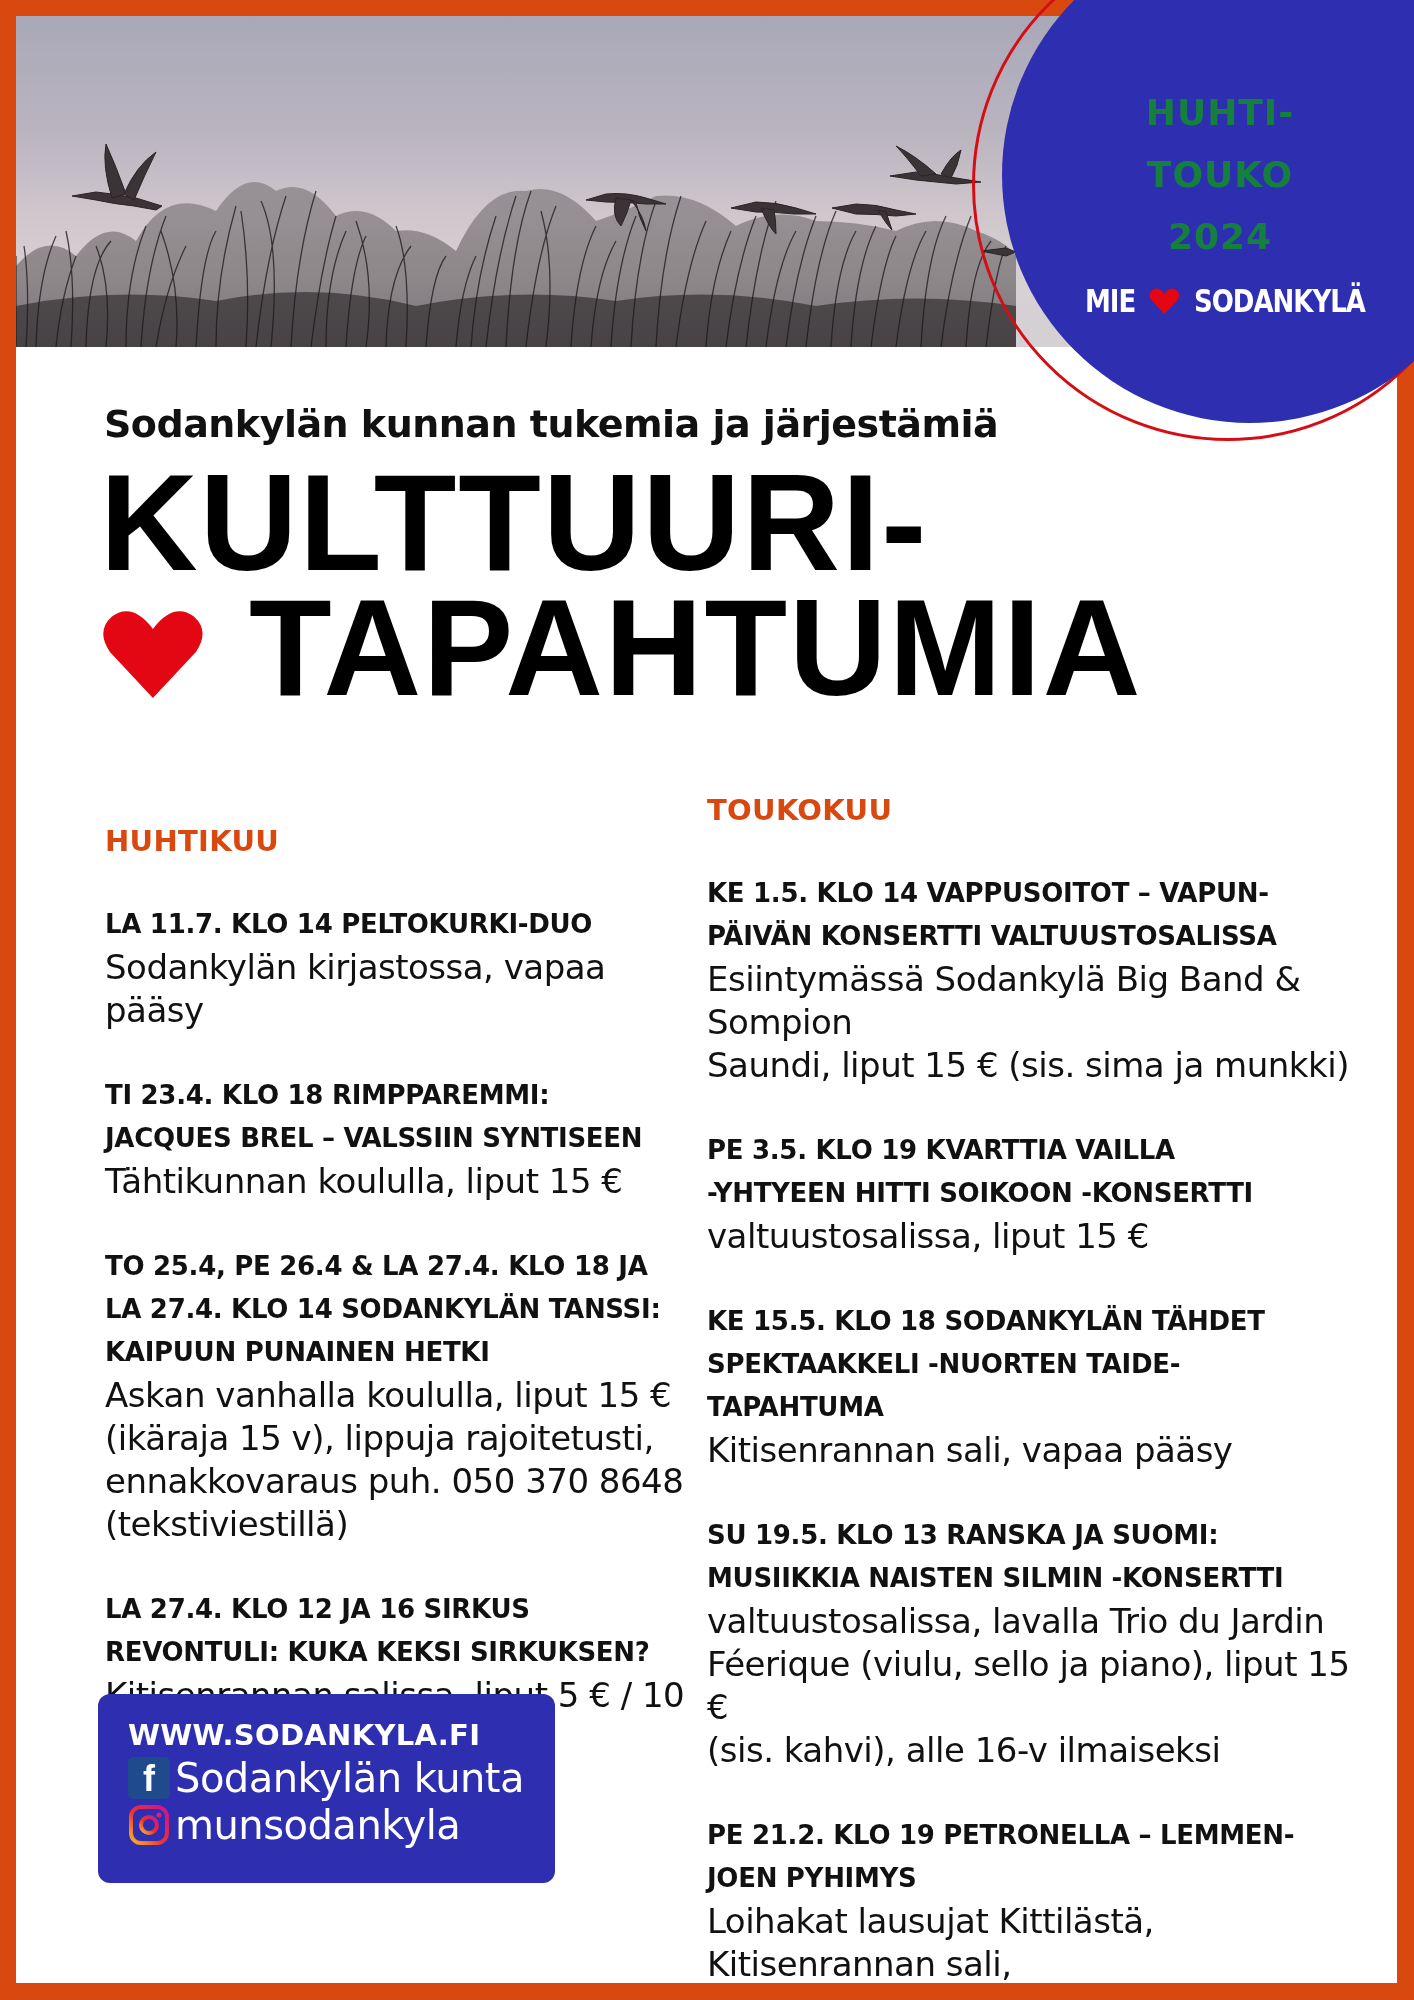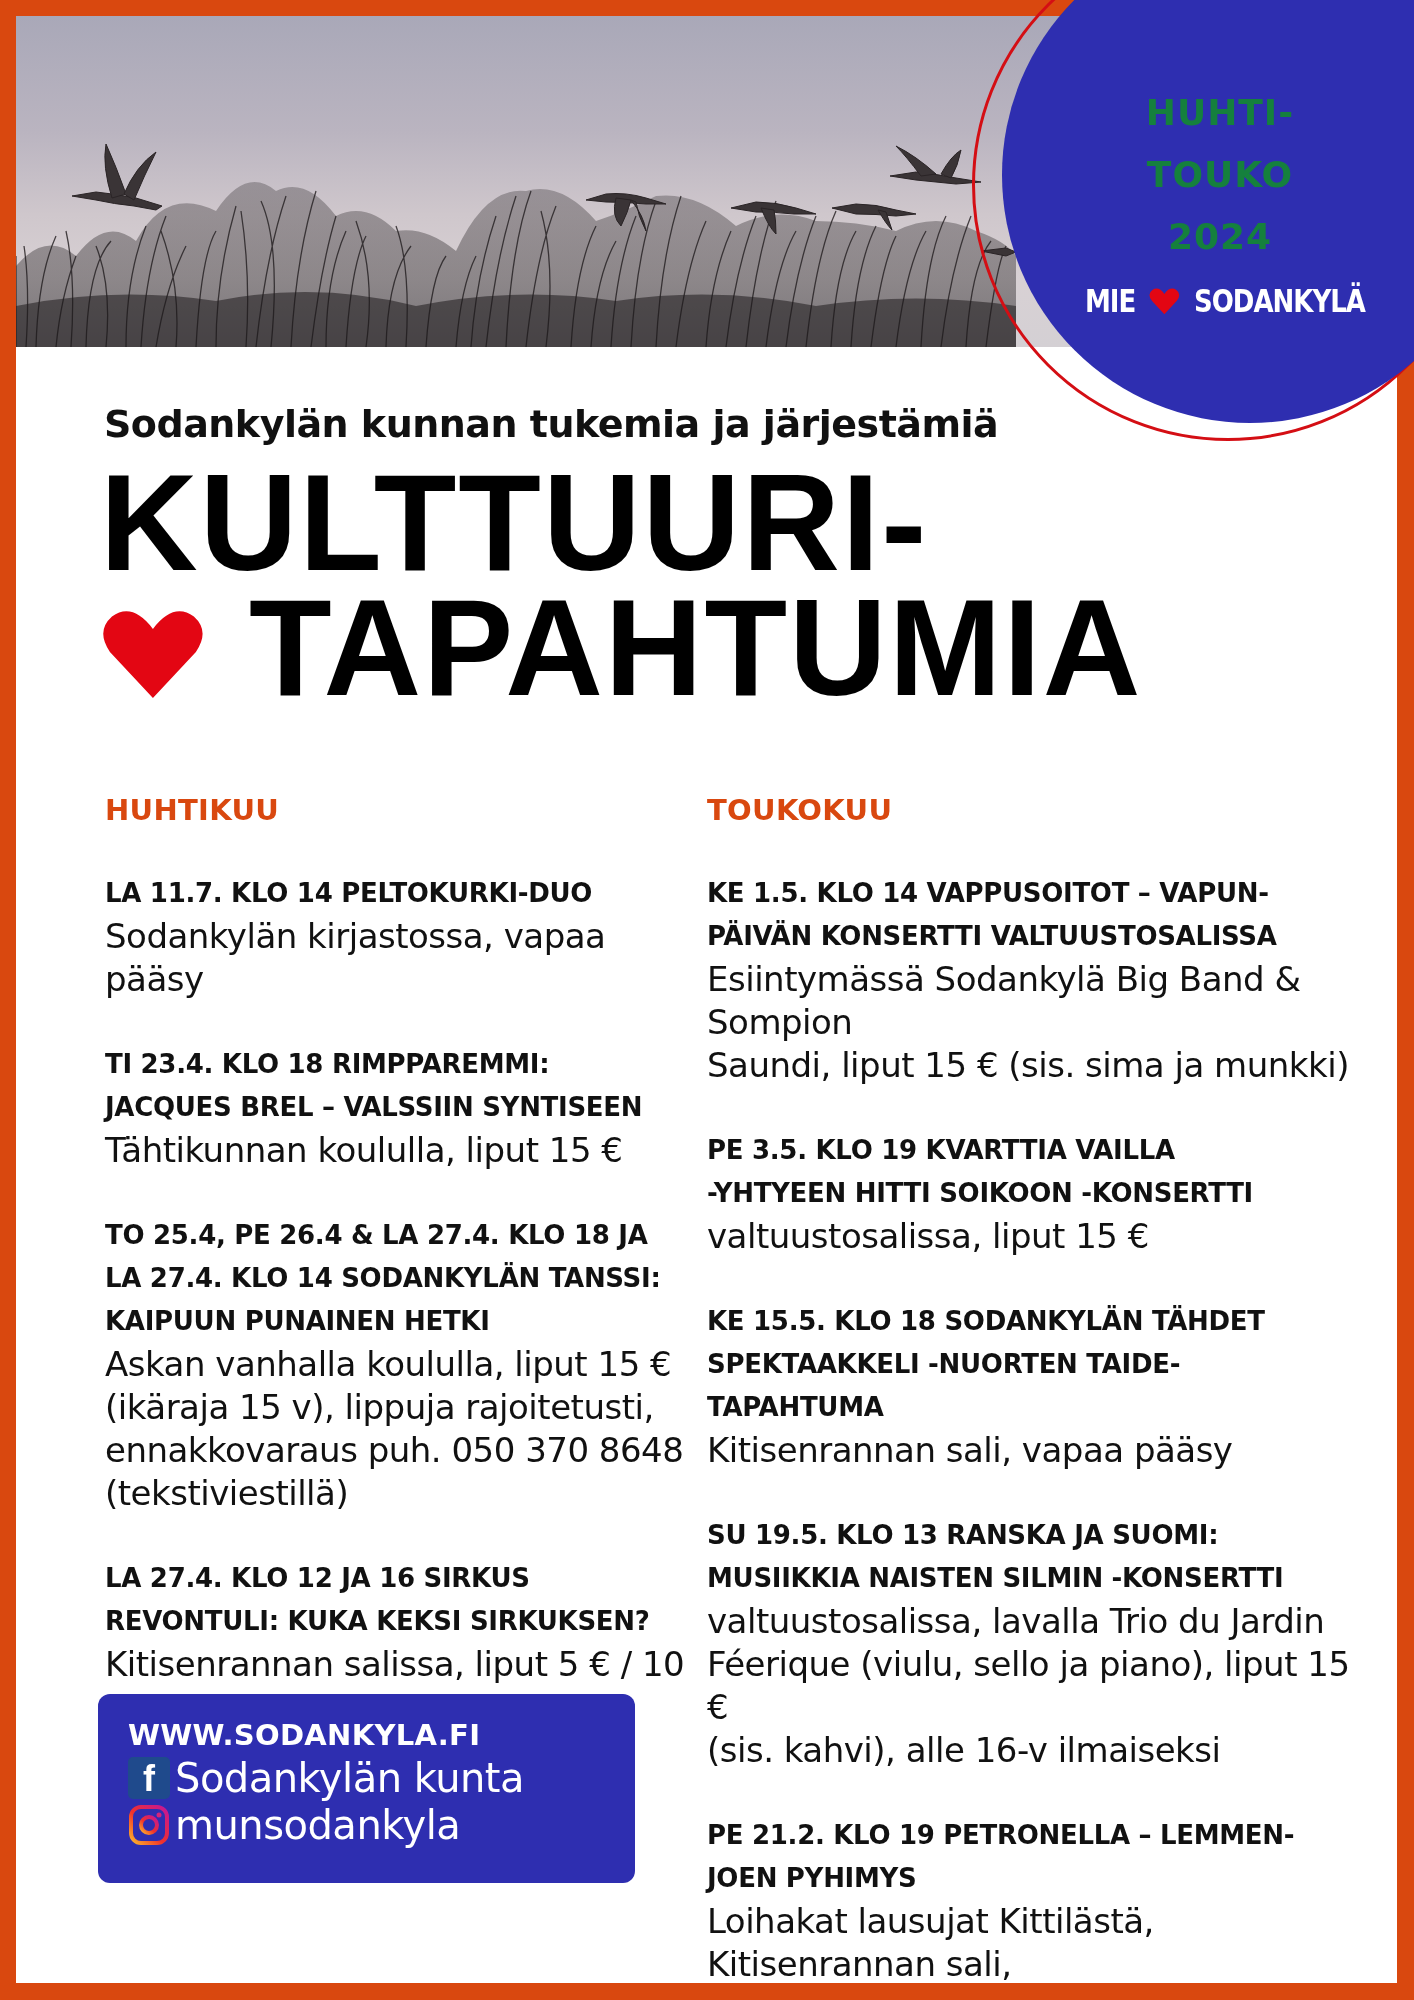--- a/index.html
+++ b/index.html
@@ -61,38 +61,38 @@
       letter-spacing: 2px; transform: scaleX(0.98); transform-origin: left;
     }
     .title .l2 { display: flex; align-items: center; }
     .title .l2 .word { margin-left: 44px; }
     .heart-big { display: inline-block; width: 108px; height: 94px; margin-top: 10px; }
 
     .col {
       position: absolute; top: 790px;
       font-family: "DejaVu Sans", sans-serif;
     }
-    .col.left { left: 105px; width: 590px; }
+    .col.left { left: 105px; width: 590px; margin-top: 31px; }
     .col.right { left: 707px; width: 660px; }
     .month {
       color: #d9480f; font-weight: bold; font-size: 29px; line-height: 40px;
       margin: 0 0 42px 0; letter-spacing: 0.3px;
     }
     .event { margin-bottom: 42px; }
     .ev-title {
       font-weight: bold; font-size: 26px; line-height: 43px; color: #111;
       letter-spacing: -0.3px; white-space: pre-line;
     }
     .ev-desc {
       font-size: 34px; line-height: 43px; color: #111; font-weight: normal;
       letter-spacing: -0.5px; white-space: pre-line;
     }
 
     .contact {
-      position: absolute; left: 98px; top: 1694px; width: 537px; height: 189px;
+      position: absolute; left: 98px; top: 1694px; width: 457px; height: 189px;
       background: #2e2eb0; border-radius: 12px; color: #fff;
       box-sizing: border-box; padding: 22px 30px 4px 30px;
       font-family: "DejaVu Sans", sans-serif;
     }
     .contact .url { font-weight: bold; font-size: 29px; line-height: 38px; letter-spacing: 0.3px; }
     .contact .row { display: flex; align-items: center; height: 47px; }
     .contact .row .lbl { font-size: 40px; margin-left: 5px; letter-spacing: -0.5px; }
     .icon-fb {
       width: 42px; height: 42px; background: #1f4a8c; border-radius: 5px;
       display: flex; align-items: flex-end; justify-content: center;

